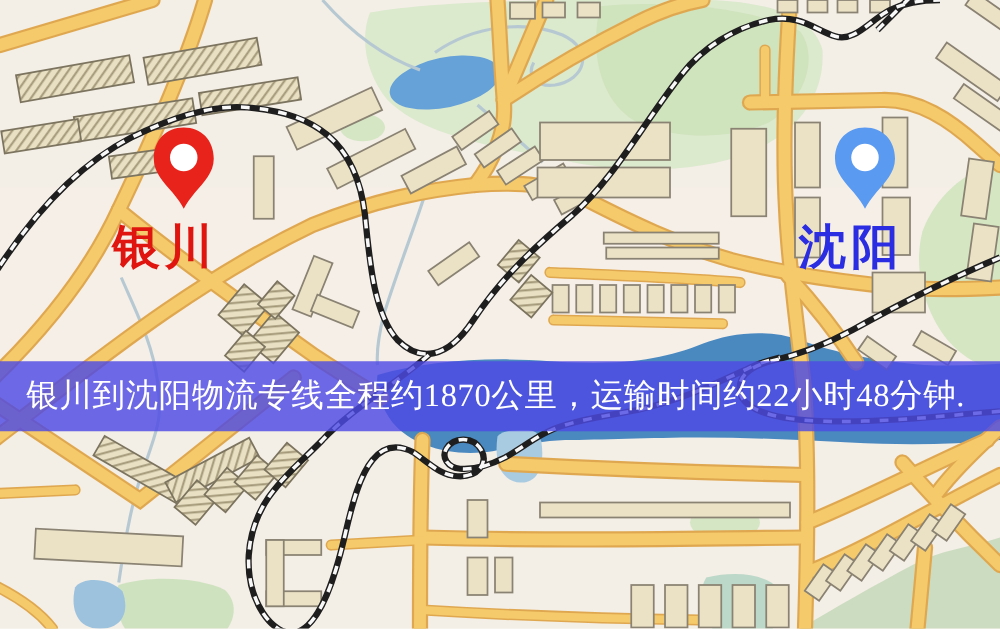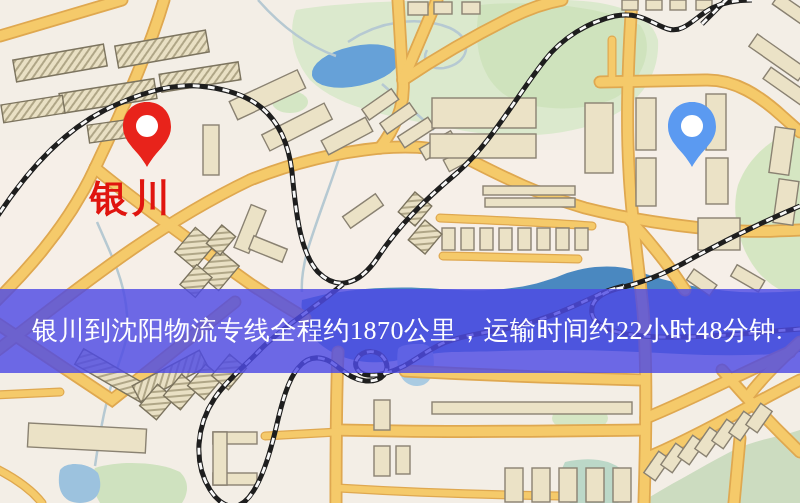--- a/index.html
+++ b/index.html
@@ -12,23 +12,23 @@
   .pin-origin{left:121px;top:101px;}
   .pin-destination{left:666px;top:101px;}
   .marker-label{
     position:absolute;font-family:"Liberation Serif","DejaVu Serif",serif;
     font-weight:700;font-size:38px;line-height:1;letter-spacing:4px;
     white-space:nowrap;user-select:none;
   }
   .label-origin{left:90px;top:179px;color:#e0150f;}
   .label-destination{left:639px;top:179px;color:#2b2de2;}
   .route-banner{
-    position:absolute;left:0;top:289px;width:800px;height:84px;
+    position:absolute;left:0;top:289px;width:800px;height:56px;
     background:rgba(78,74,228,0.82);
-    display:flex;align-items:center;box-sizing:border-box;padding-left:32px;
+    display:flex;align-items:center;box-sizing:border-box;padding-left:21px;
   }
   .route-banner .banner-text{
     color:#ffffff;font-size:26px;line-height:1.2;
     font-family:"Liberation Serif","DejaVu Serif",serif;
     white-space:nowrap;letter-spacing:0.5px;
   }
 </style>
 </head>
 <body>
 
@@ -262,18 +262,19 @@
   <svg class="pin pin-origin" viewBox="0 0 52 67">
     <path d="M26 1 C12 1 2 11 2 26 C2 37 10 45 17 53 C21 58 24 62 26 66 C28 62 31 58 35 53 C42 45 50 37 50 26 C50 11 40 1 26 1 Z" fill="#e8231b"></path>
     <circle cx="26" cy="25" r="11" fill="#ffffff"></circle>
   </svg>
   <div class="marker-label label-origin">银川</div>
 
   <svg class="pin pin-destination" viewBox="0 0 52 67">
     <path d="M26 1 C12 1 2 11 2 26 C2 37 10 45 17 53 C21 58 24 62 26 66 C28 62 31 58 35 53 C42 45 50 37 50 26 C50 11 40 1 26 1 Z" fill="#5b9af1"></path>
     <circle cx="26" cy="25" r="11" fill="#ffffff"></circle>
   </svg>
+  <div class="marker-label label-destination">沈阳</div>
 
   <div class="route-banner">
     <span class="banner-text">银川到沈阳物流专线全程约1870公里，运输时间约22小时48分钟.</span>
   </div>
 
 </div>
 
 </body></html>

